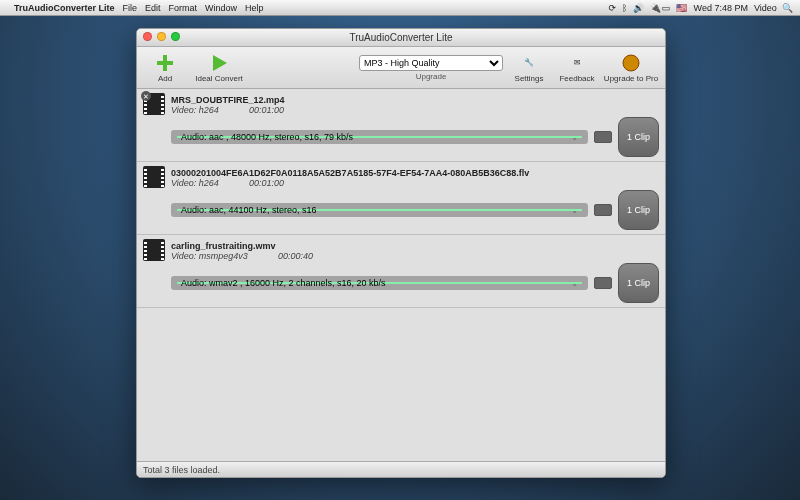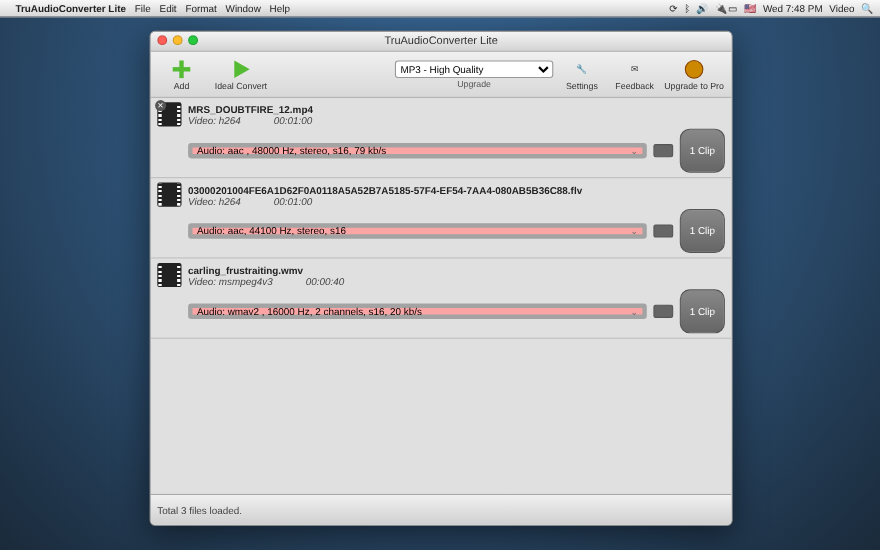--- a/index.html
+++ b/index.html
@@ -31,26 +31,26 @@
   .row { border-bottom:1px solid #bfbfbf; padding:4px 6px; display:flex; flex-direction:column; gap:2px; position:relative;}
   .row .top { display:flex; align-items:flex-end; gap:6px; }
   .filmico { width:22px; height:22px; background:#222; border-radius:2px; position:relative; flex-shrink:0;}
   .filmico:before,.filmico:after{content:"";position:absolute;top:1px;bottom:1px;width:3px;background:repeating-linear-gradient(#222 0 2px,#fff 2px 4px);}
   .filmico:before{left:1px}.filmico:after{right:1px}
   .closex{position:absolute;left:-2px;top:-2px;width:10px;height:10px;border-radius:50%;background:#555;color:#fff;font-size:7px;display:flex;align-items:center;justify-content:center;line-height:1;}
   .meta { display:flex; flex-direction:column; font-size:9px; color:#222; flex:1;}
   .meta .fn{font-weight:bold;}
   .meta .ln2{display:flex;gap:30px;color:#444;font-style:italic;}
   .row .bot { display:flex; align-items:center; gap:6px; padding-left:28px;}
-  .audio-sel{ flex:1; height:14px; font-size:9px; background:#fca5a5; border:4px solid #a3a3a3; border-radius:3px; display:flex; align-items:center; padding:0 4px; justify-content:space-between;}
+  .audio-sel{ flex:1; height:14px; font-size:9px; background:#86efac; border:6px solid #a3a3a3; border-radius:3px; display:flex; align-items:center; padding:0 4px; justify-content:space-between;}
   .audio-sel .arr{font-size:8px;color:#666;}
   .monico{width:18px;height:12px;border:1px solid #555;border-radius:2px;background:#666;}
   .clipbtn{background:linear-gradient(#888,#666);color:#fff;font-size:9px;padding:14px 8px;border-radius:9px;border:1px solid #555;}
 
-  .status { height:28px; background:linear-gradient(#f0f0f0,#d0d0d0); border-top:1px solid #aaa; font-size:9px; color:#444; display:flex; align-items:center; padding:0 6px;}
+  .status { height:16px; background:linear-gradient(#f0f0f0,#d0d0d0); border-top:1px solid #aaa; font-size:9px; color:#444; display:flex; align-items:center; padding:0 6px;}
 </style>
 </head>
 <body>
 
 <div class="menubar">
   <div class="left">
     <span class="apple"></span>
     <span class="appname">TruAudioConverter Lite</span>
     <span>File</span>
     <span>Edit</span>

